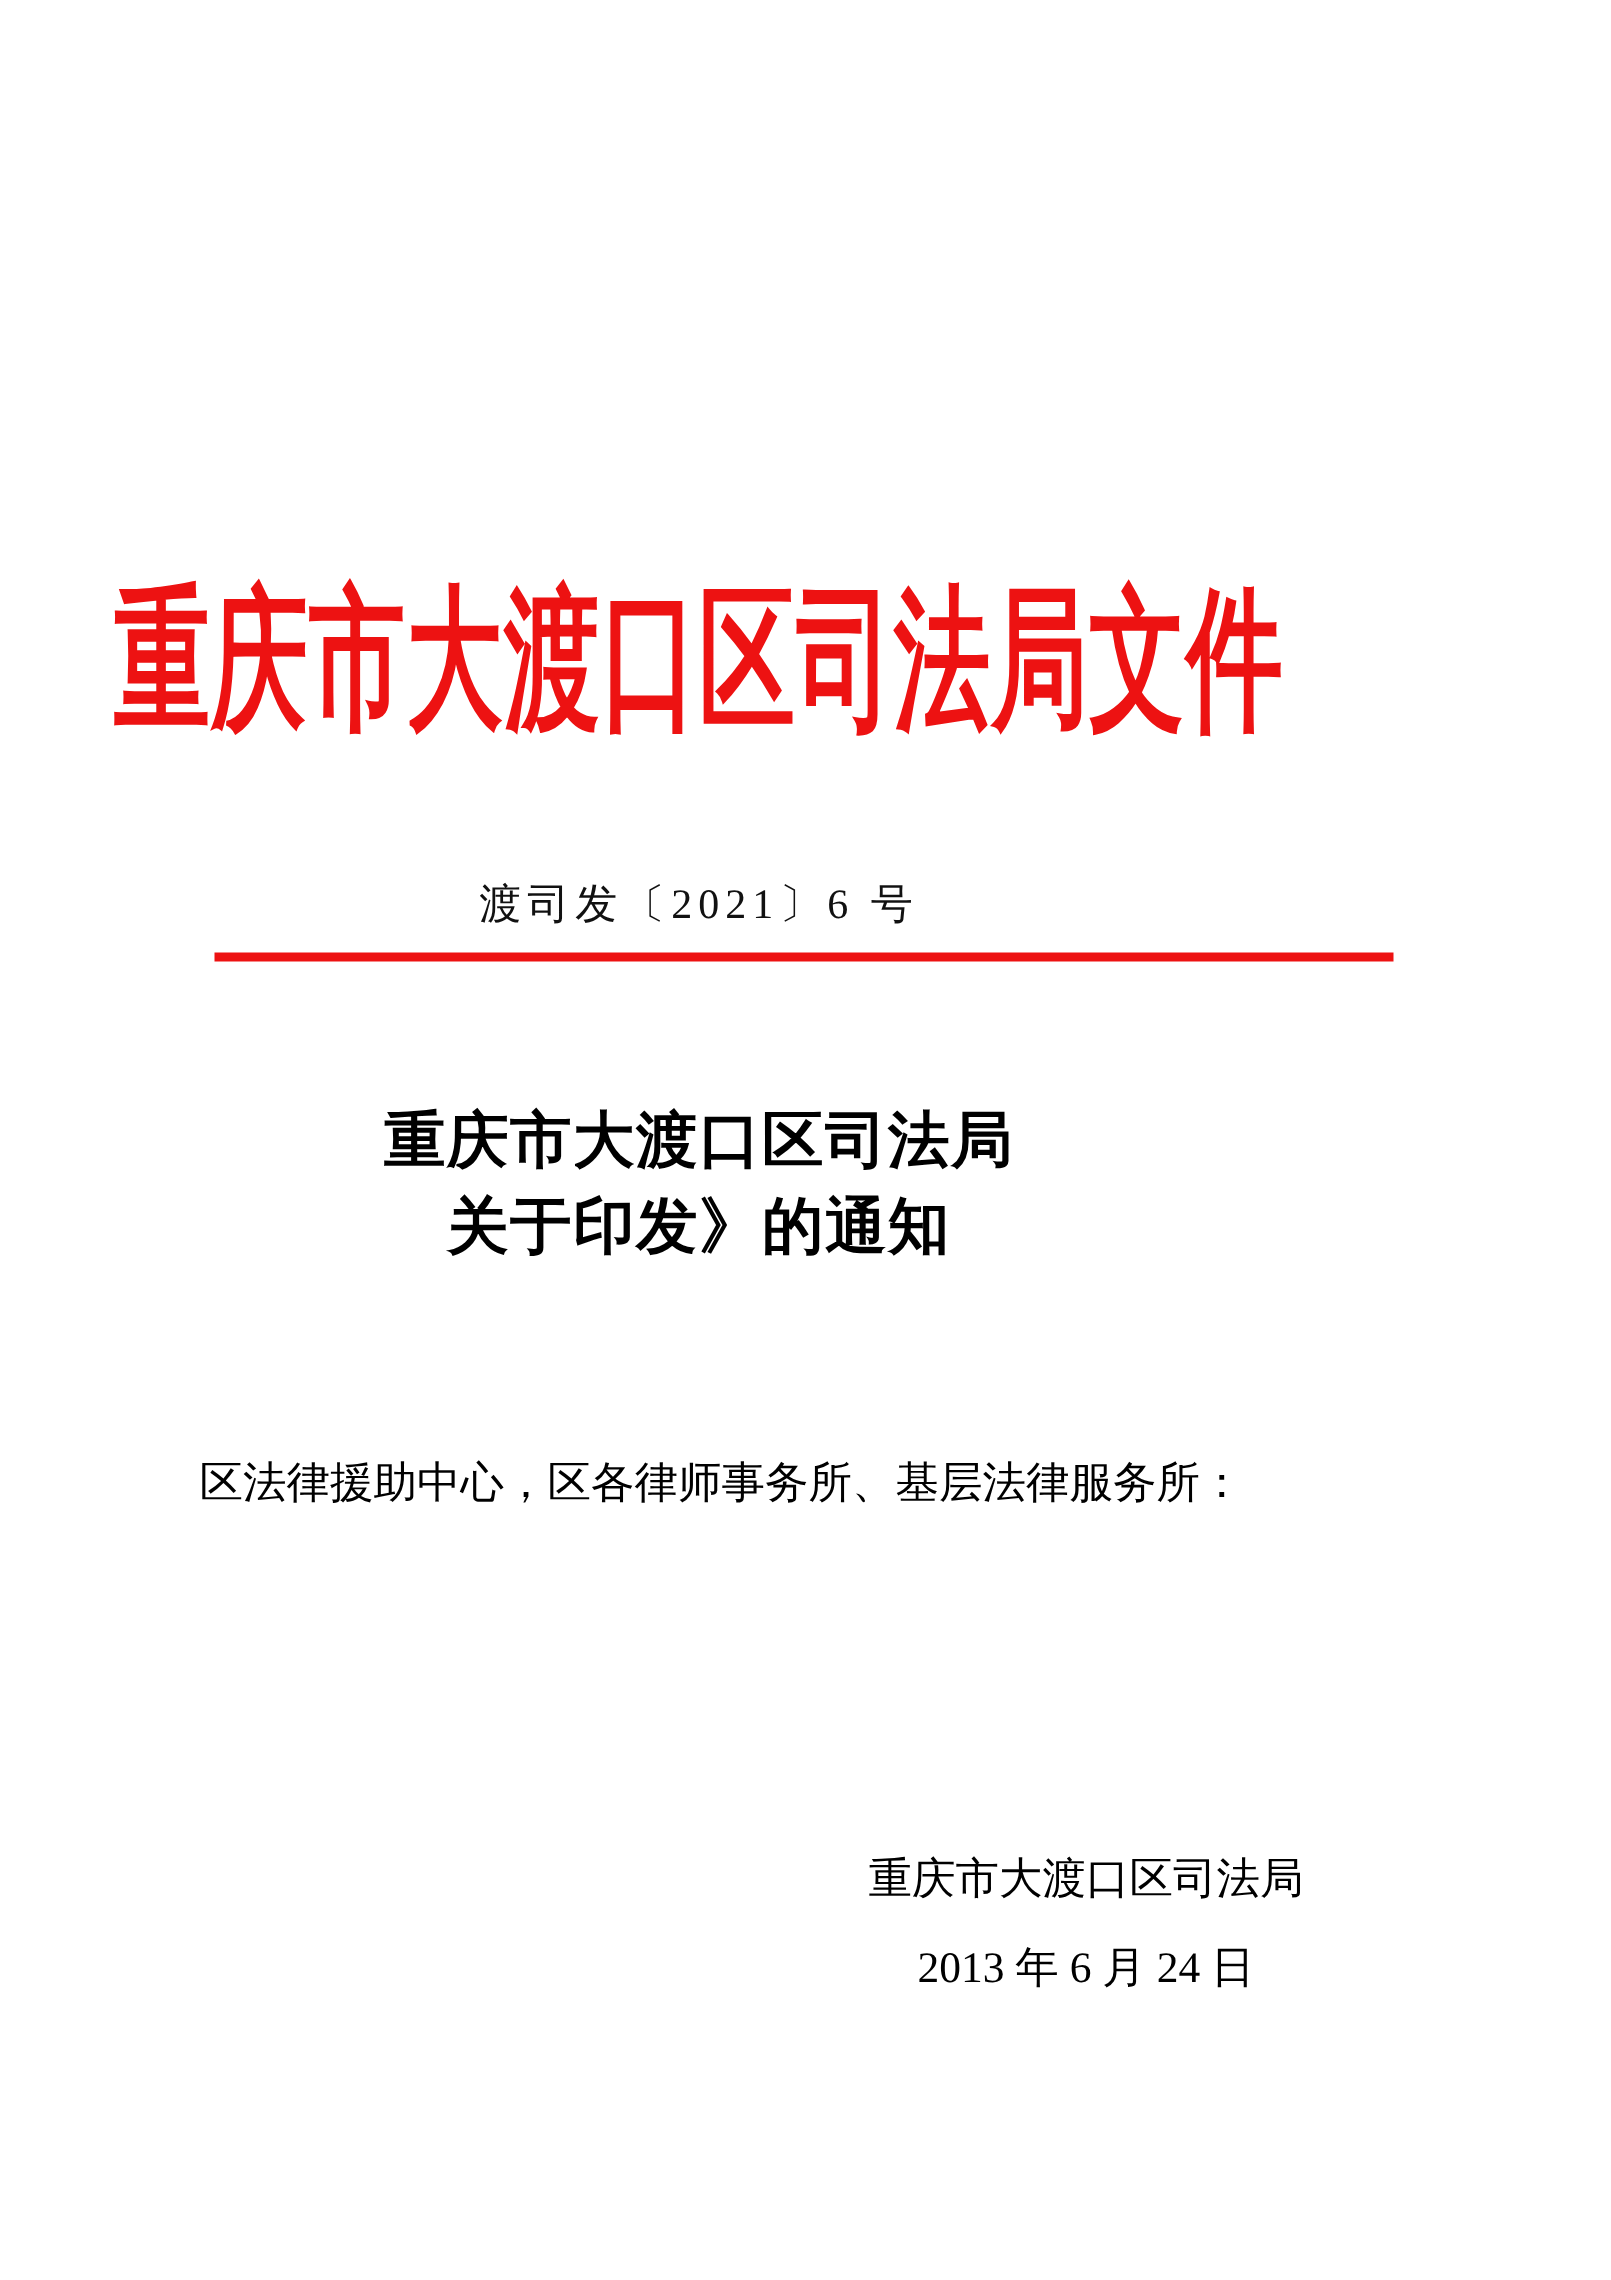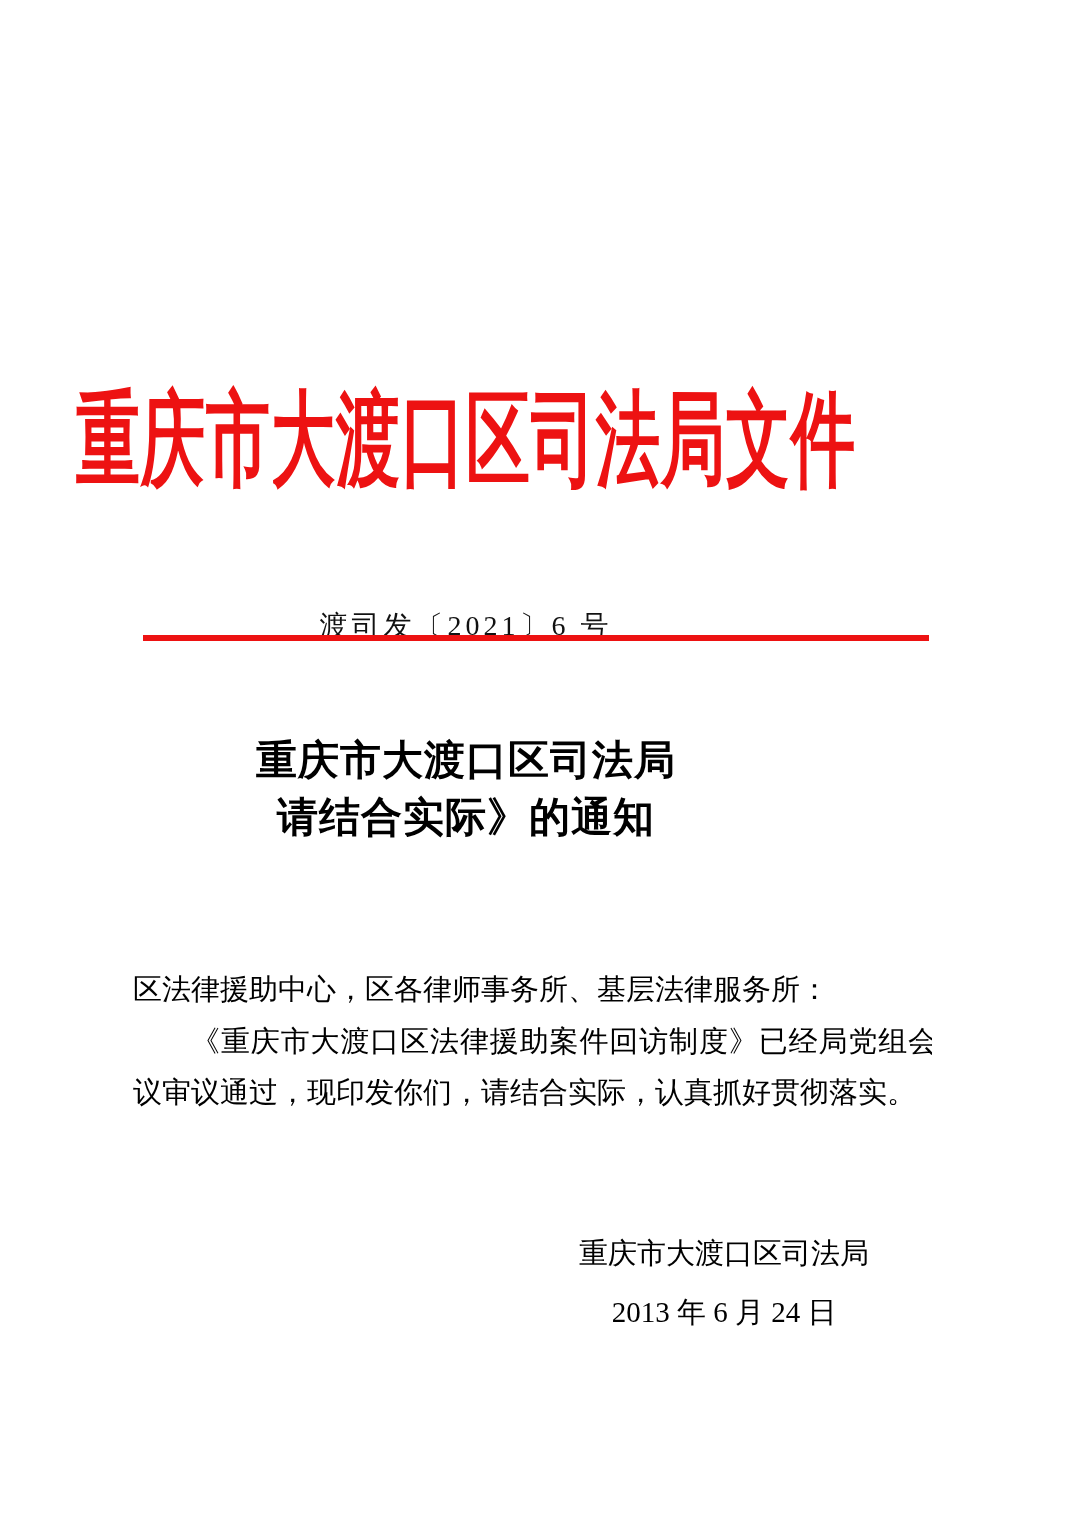--- a/index.html
+++ b/index.html
@@ -35,21 +35,21 @@
     color: #ed1212;
     letter-spacing: 1px;
     white-space: nowrap;
     transform: scaleY(1.62);
     transform-origin: center;
   }
 
   
   .doc-number {
     position: absolute;
-    top: 609px;
+    top: 587px;
     left: 0;
     width: 100%;
     text-align: center;
     font-size: 28px;
     line-height: 34px;
     letter-spacing: 4px;
     color: #111111;
     white-space: nowrap;
   }
 
@@ -116,26 +116,25 @@
   <div class="banner">
     <div class="banner-text">重庆市大渡口区司法局文件</div>
   </div>
 
   <div class="doc-number">渡司发〔2021〕6 号</div>
 
   <div class="red-line"></div>
 
   <div class="doc-title">
     <div>重庆市大渡口区司法局</div>
-    <div>请结合实际》的通知</div>
+    <div>关于印发》的通知</div>
   </div>
 
   <div class="body-text">
     <p>区法律援助中心，区各律师事务所、基层法律服务所：</p>
-    <p class="indent">《重庆市大渡口区法律援助案件回访制度》已经局党组会议审议通过，现印发你们，请结合实际，认真抓好贯彻落实。</p>
   </div>
 
   <div class="closing">
     <div>重庆市大渡口区司法局</div>
     <div>2013 年 6 月 24 日</div>
   </div>
 
 </div>
 
 </body></html>

